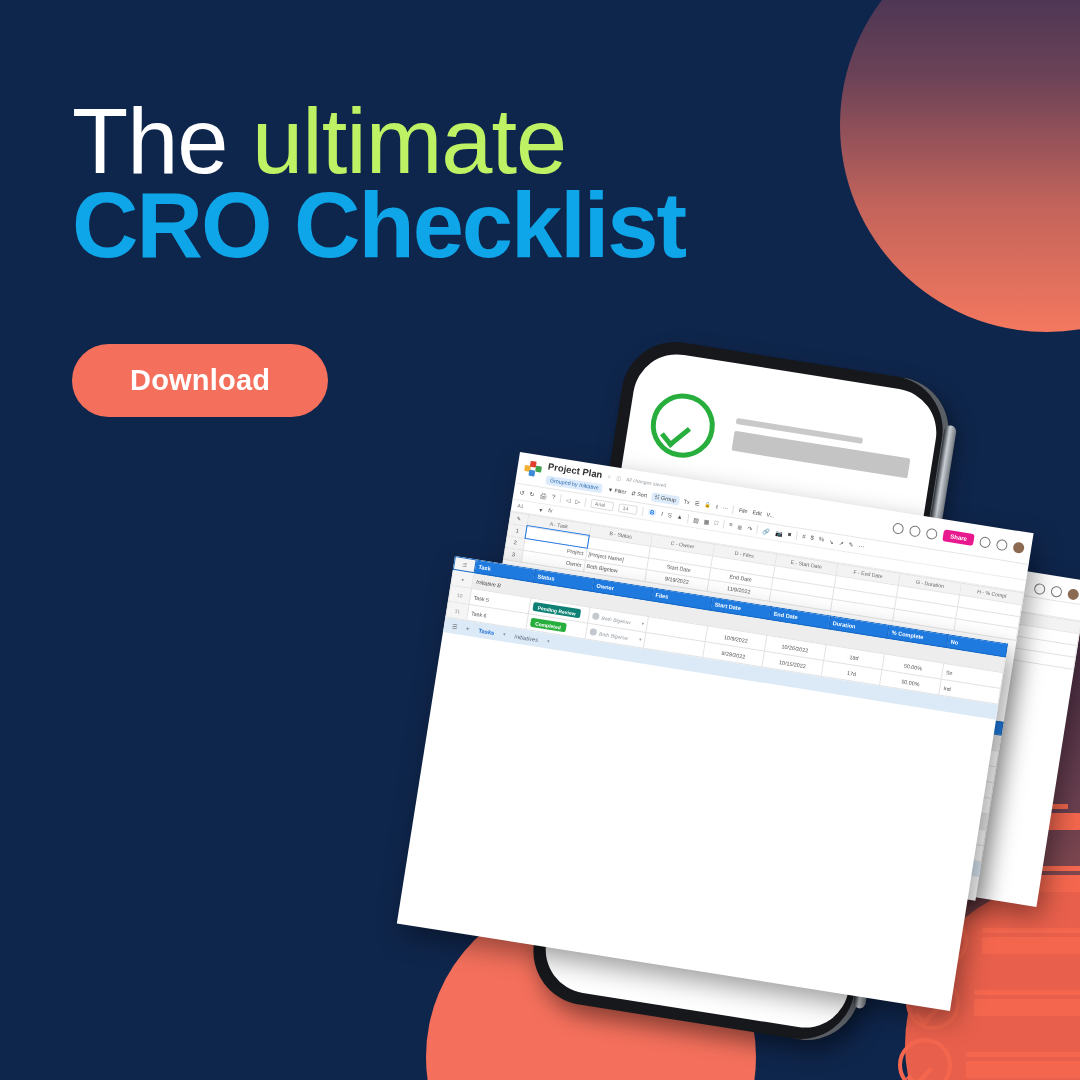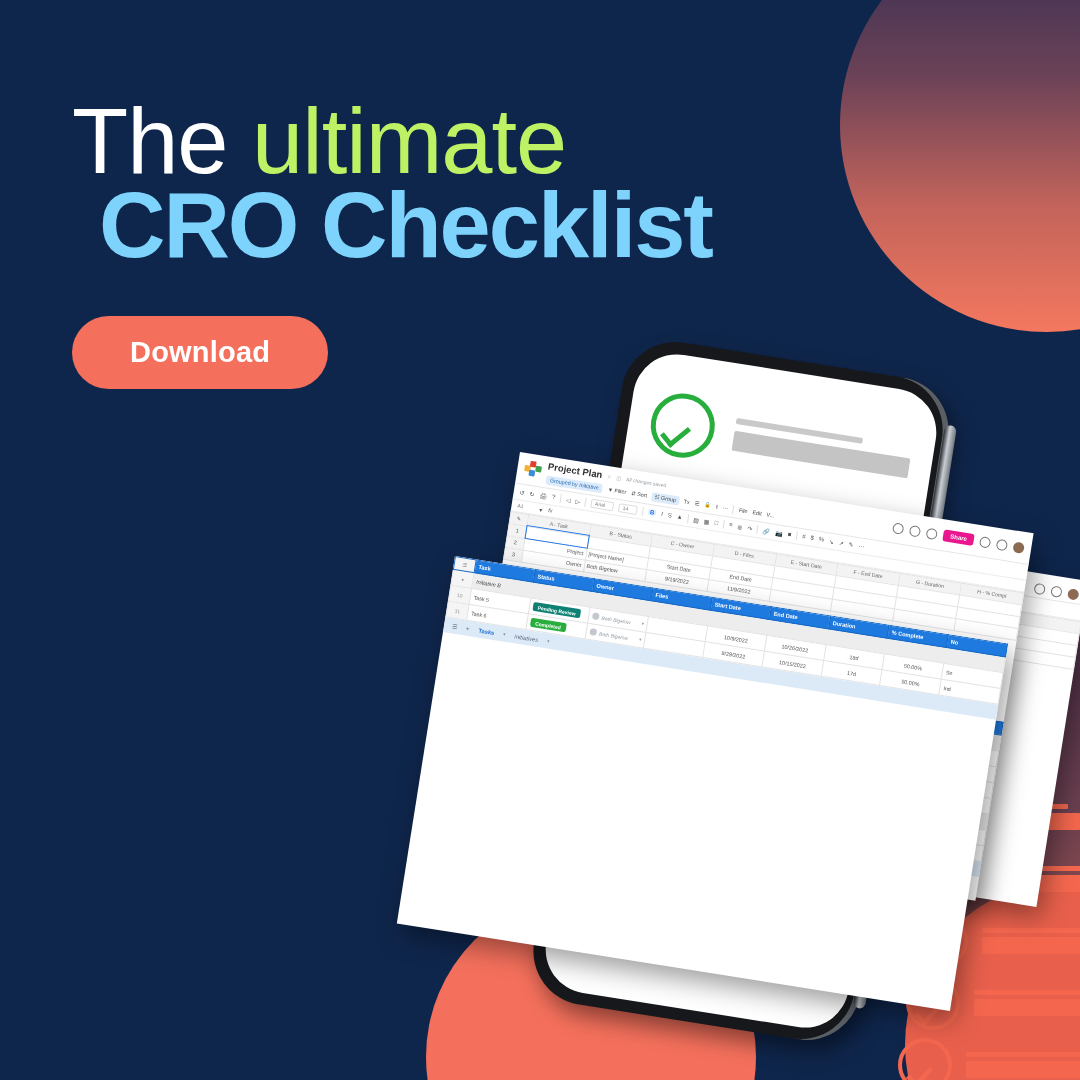--- a/index.html
+++ b/index.html
@@ -42,32 +42,31 @@
   .deco-bar-thick{height:17px;background:#F4674E;border-radius:1px;}
 
   
   .copy{position:absolute;left:72px;top:96px;width:640px;z-index:30;}
   h1.headline{margin:0;line-height:0.98;}
   .hl-line1{
     display:block;font-size:92px;font-weight:300;color:#FFFFFF;letter-spacing:-1px;
   }
   .hl-accent{color:#bef264;font-weight:300;text-align:center;}
   .hl-line2{
-    display:block;font-size:92px;font-weight:700;color:#7dd3fc;letter-spacing:-2px;
+    display:block;font-size:92px;font-weight:700;color:#0ea5e9;letter-spacing:-2px;
     margin-top:-6px;
-    text-align:right;
   }
   .body-copy{margin-top:50px;}
   .para{
     font-size:33px;line-height:1.38;color:#FFFFFF;font-weight:400;margin:0;
   }
   .para b{font-weight:700;}
   .para.second{margin-top:42px;}
   .dl-btn{
-    margin-top:46px;display:inline-flex;align-items:center;justify-content:center;
+    margin-top:74px;display:inline-flex;align-items:center;justify-content:center;
     background:#F4705C;color:#FFFFFF;border:none;border-radius:46px;
     padding:0 58px;height:73px;font-size:29px;font-weight:700;
     font-family:"Liberation Sans", sans-serif;cursor:pointer;letter-spacing:0.2px;
   }
 
   
   .phone{
     position:absolute;left:576px;top:356px;width:330px;height:670px;
     transform:rotate(9deg);z-index:10;
   }

